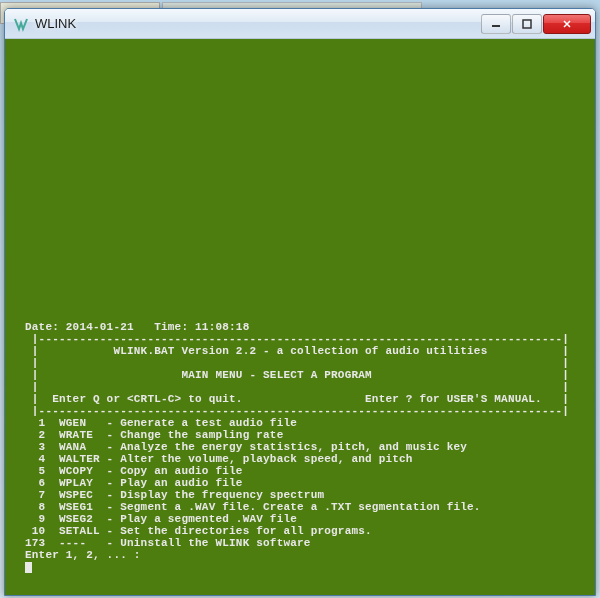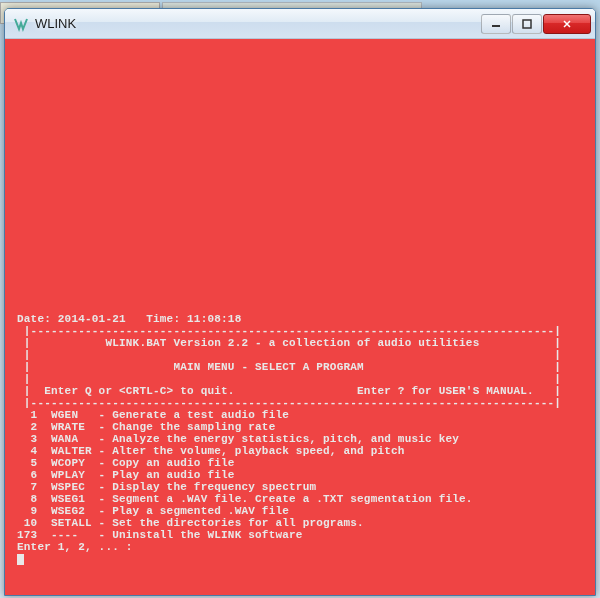--- a/index.html
+++ b/index.html
@@ -76,22 +76,22 @@
   .win-btn.close {
     width: 48px;
     background: linear-gradient(to bottom, #f07373 0%, #e74545 45%, #d82828 46%, #c91a1a 100%);
     border-color: #8a1616;
     color: #fff;
   }
   .win-btn svg { width: 10px; height: 10px; }
 
   .client {
     flex: 1;
-    background: #ef4444;
-    padding: 8px;
+    background: #4d7c0f;
+    padding: 16px;
     overflow: hidden;
   }
   .terminal {
     font-family: "Courier New", monospace;
     font-size: 11px;
     line-height: 12px;
     color: #e8e8e8;
     white-space: pre;
     padding: 2px 4px;
     letter-spacing: 0.2px;

